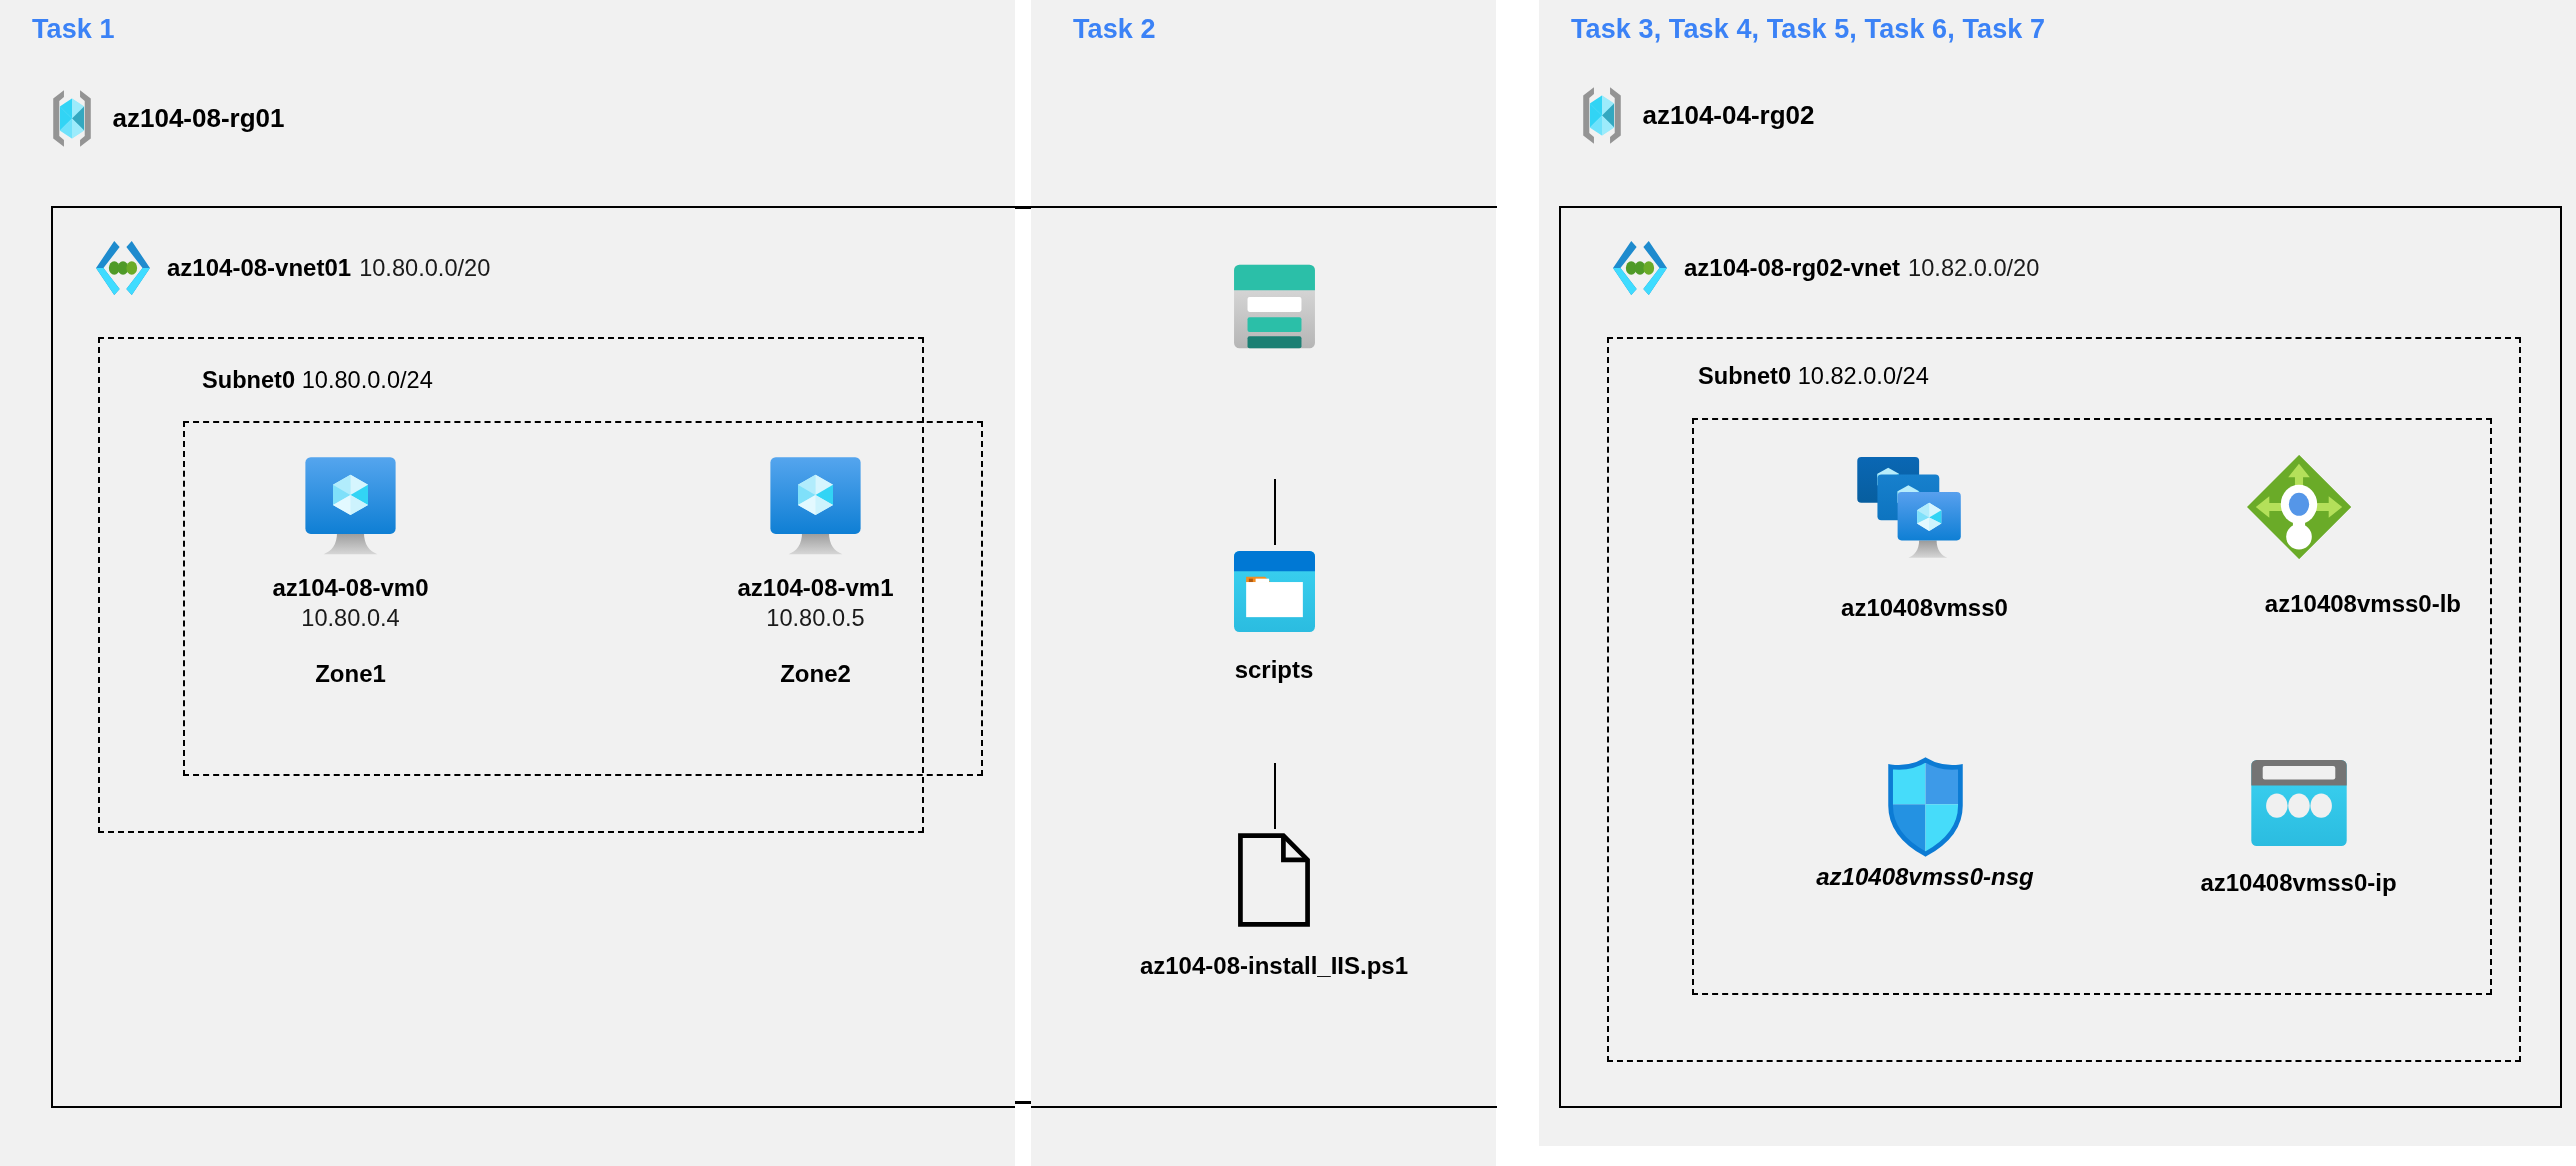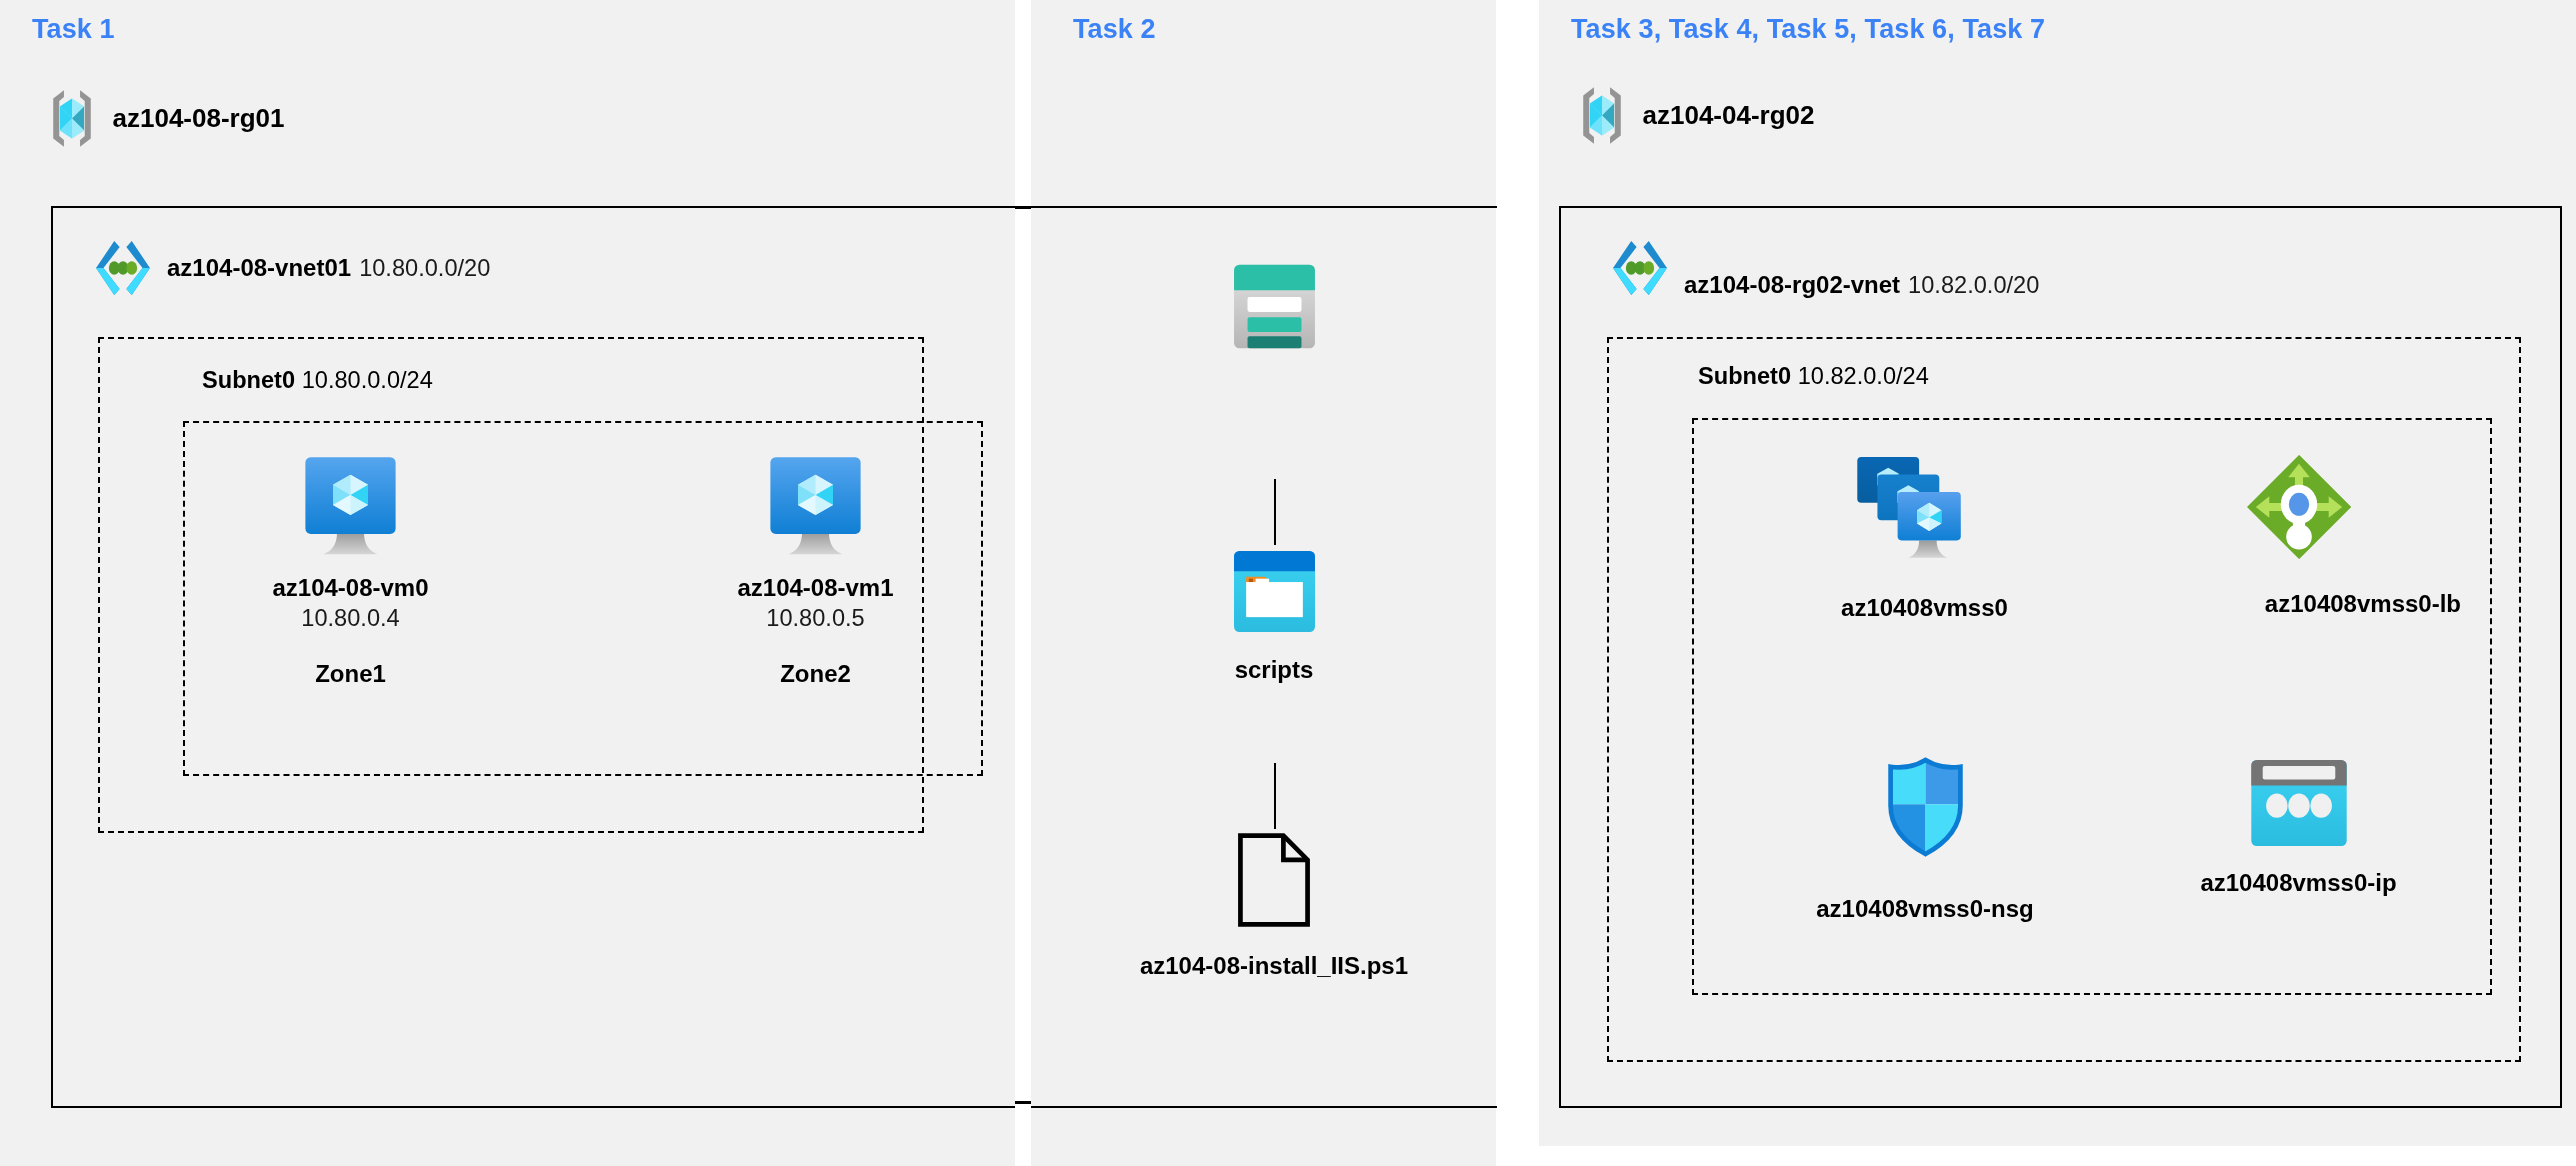--- a/index.html
+++ b/index.html
@@ -32,21 +32,21 @@
   #vnet-box-1{left:51px;top:206px;width:1445px;height:898px;}
   #vnet-box-2{left:1559px;top:206px;width:999px;height:898px;}
   
   .gutter{position:absolute;background:#ffffff;top:0;height:1166px;}
   #gutter-1{left:1015px;width:16px;}
   #gutter-2{left:1497px;width:42px;}
   .gutter-seg{position:absolute;background:#f1f1f1;left:0;right:0;}
 
   .vnet-row{position:absolute;display:flex;align-items:center;gap:15px;}
   #vnet1-row{left:94px;top:237px;}
-  #vnet2-row{left:1611px;top:237px;align-items:flex-end;}
+  #vnet2-row{left:1611px;top:237px;}
   .vnet-name{font-size:24px;font-weight:bold;color:#000;white-space:nowrap;}
   .cidr{font-size:23.6px;font-weight:normal;color:#1a1a1a;white-space:nowrap;margin-left:8px;}
 
   
   .subnet-box{position:absolute;border:2.7px dashed #000;}
   #subnet-box-1{left:98px;top:337px;width:822px;height:492px;}
   #subnet-box-2{left:1607px;top:337px;width:910px;height:721px;}
   .subnet-label{position:absolute;font-size:23.6px;color:#000;white-space:nowrap;}
   .subnet-label b{font-weight:bold;}
   #subnet-label-1{left:202px;top:367px;}
@@ -360,21 +360,21 @@
       </defs>
       <g clip-path="url(#shieldclip)">
         <rect x="0" y="0" width="66" height="72" fill="#46dcfa"></rect>
         <rect x="66" y="0" width="66" height="72" fill="#3d9ae8"></rect>
         <rect x="0" y="72" width="66" height="80" fill="#2492e2"></rect>
         <rect x="66" y="72" width="66" height="80" fill="#46dcfa"></rect>
       </g>
       <path d="M66 6 c-16 10 -36 12 -52 10 v58 c0 38 30 60 52 72 c22 -12 52 -34 52 -72 v-58 c-16 2 -36 0 -52 -10 z" fill="none" stroke="#0c7bd4" stroke-width="7"></path>
     </svg>
   </div>
-  <div class="cap" style="margin-top:36px;">az10408vmss0-nsg</div>
+  <div class="cap" style="margin-top:4px;font-style:italic;">az10408vmss0-nsg</div>
 </div>
 
 <div class="node" id="node-ip">
   <div class="icon-wrap">
     <svg width="96" height="86" viewBox="0 0 142 128">
       <defs>
         <linearGradient id="ipbody" x1="0" y1="0" x2="0" y2="1">
           <stop offset="0" stop-color="#3cd3f2"></stop>
             <stop offset="1" stop-color="#2bbce0"></stop>
         </linearGradient>

